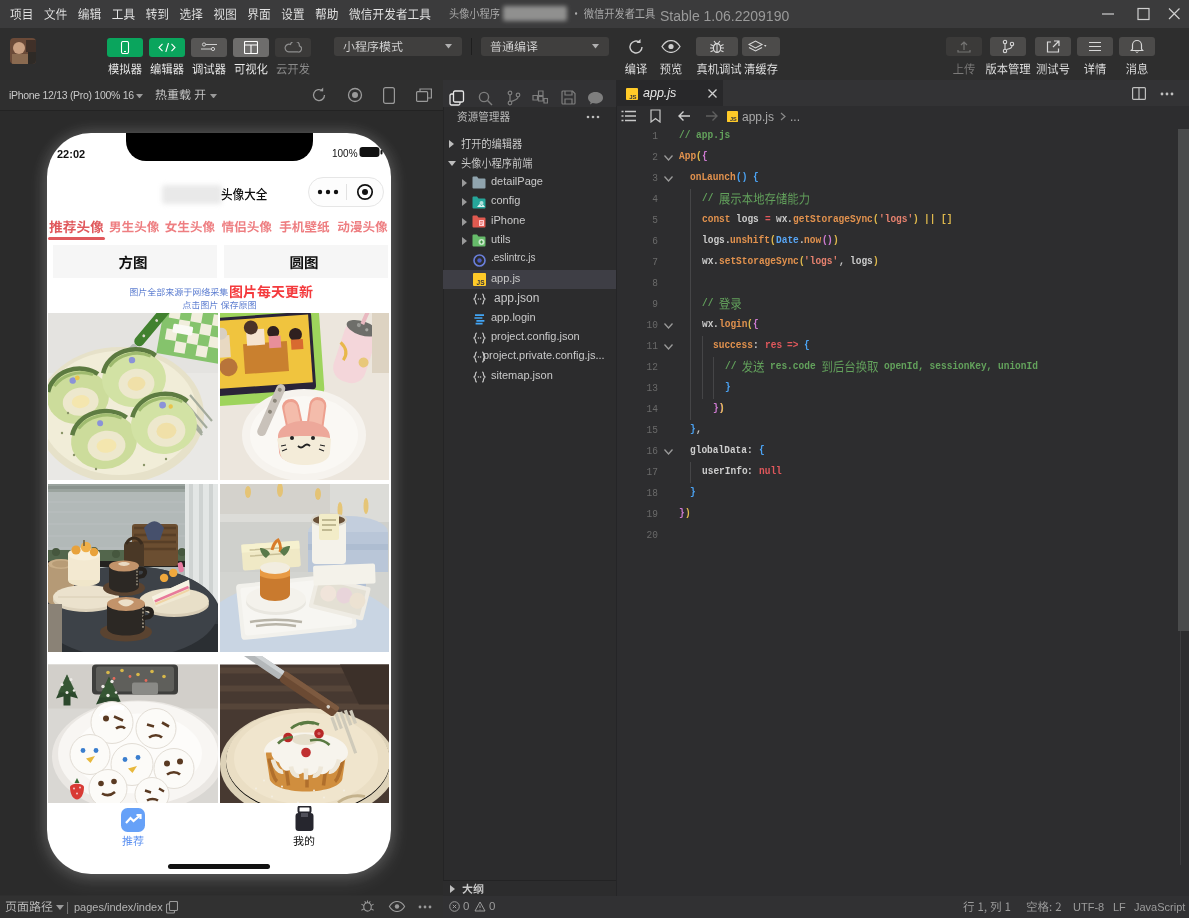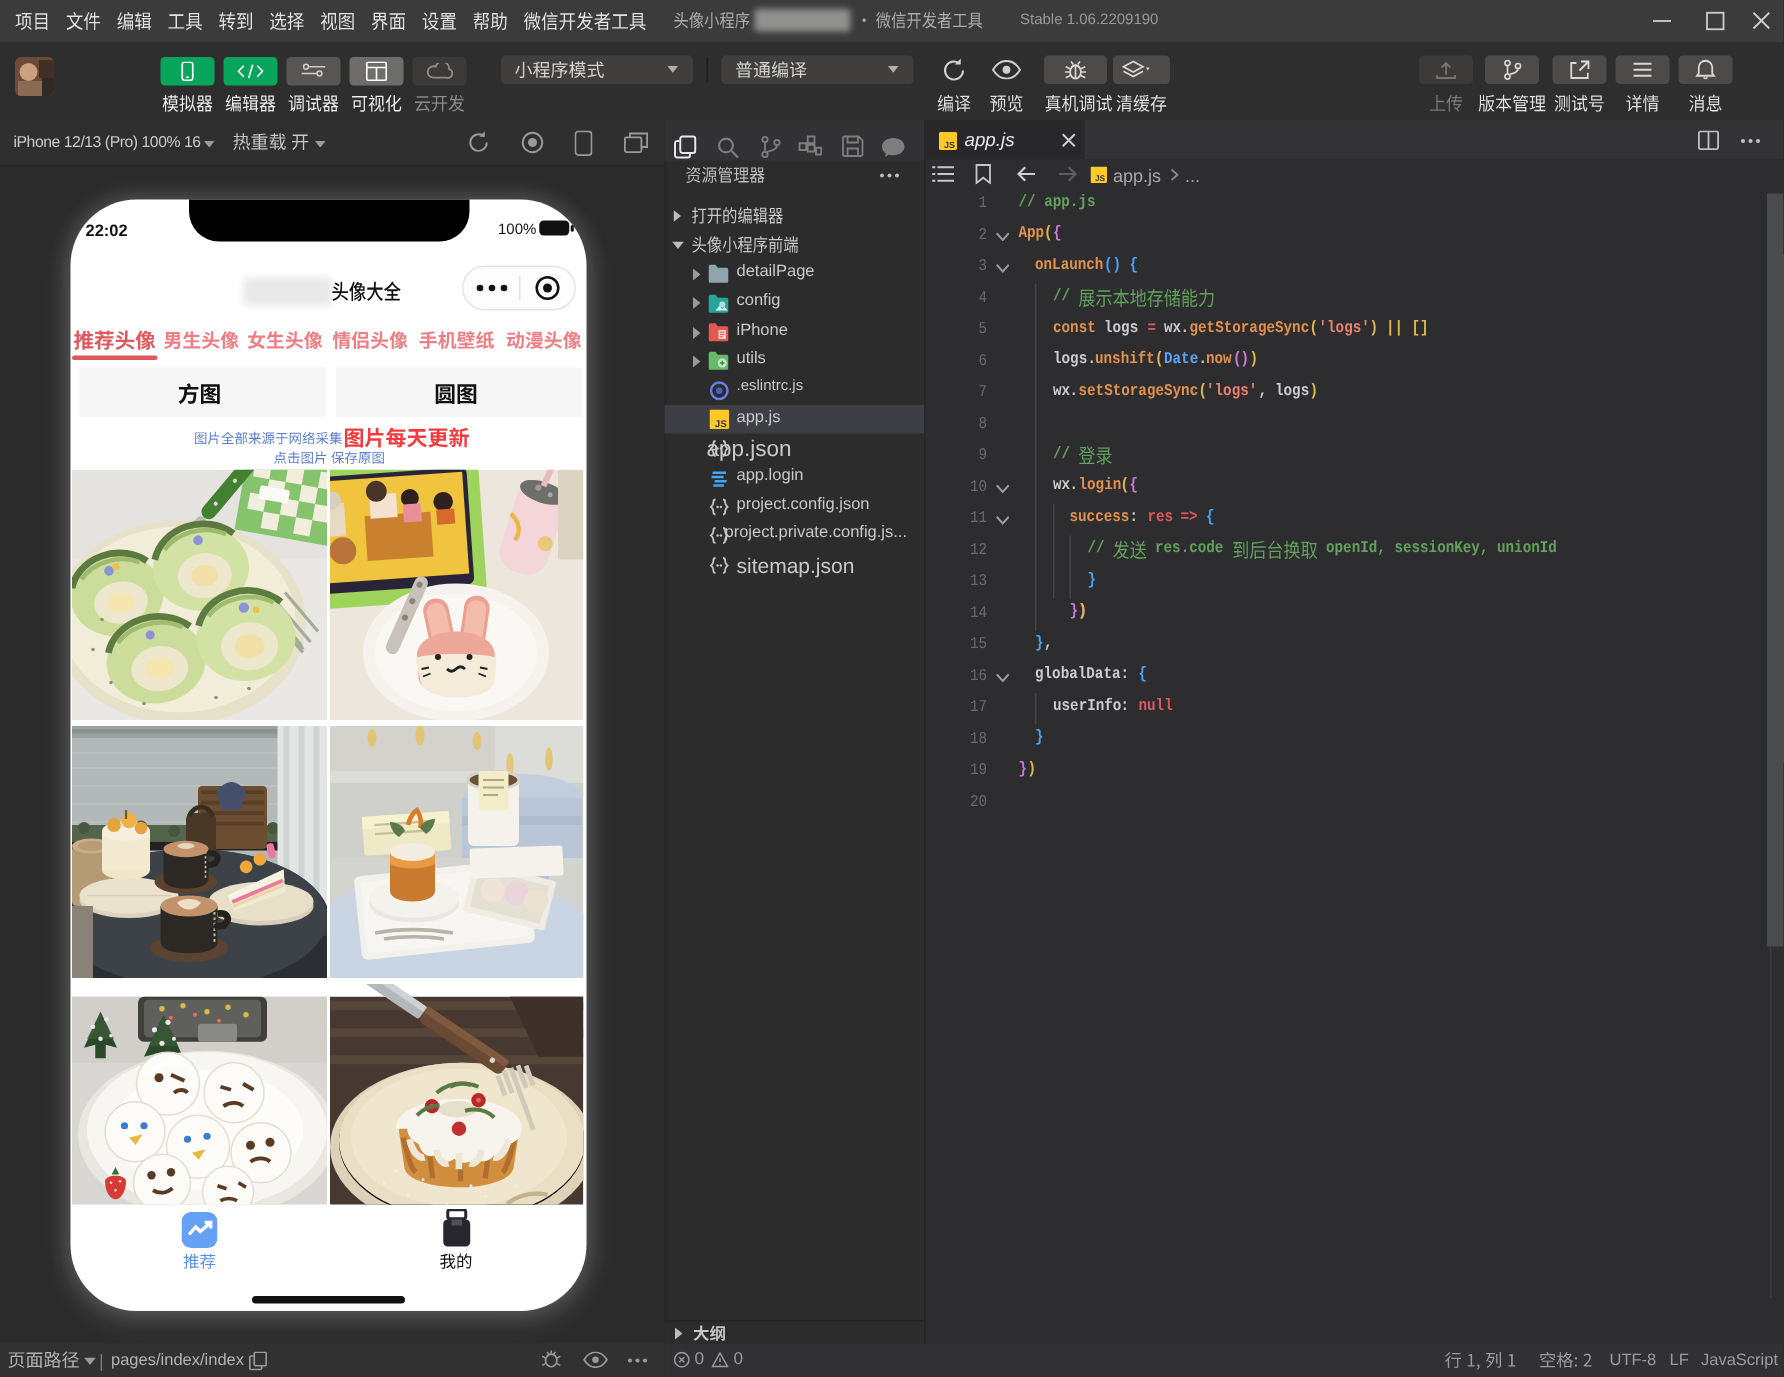--- a/index.html
+++ b/index.html
@@ -1,15 +1,15 @@
 <!DOCTYPE html>
 <html><head><meta charset="utf-8"><style>*{margin:0;padding:0;box-sizing:border-box}body{width:1189px;height:918px;position:relative;overflow:hidden;font-family:"Liberation Sans",sans-serif;background:#2e2e2e}</style></head><body>
 <div style="position:absolute;left:0;top:0;width:1189px;height:28px;background:#3b3b3c"></div>
 <div style="position:absolute;left:503px;top:6px;width:64px;height:15px;background:#9a9a99;border-radius:2px;filter:blur(2px);opacity:.9"></div>
-<div style="position:absolute;left:680px;top:8px;color:#9a9a9a;font-size:10px">Stable 1.06.2209190</div>
+<div style="position:absolute;left:660px;top:8px;color:#9a9a9a;font-size:14px">Stable 1.06.2209190</div>
 <svg style="position:absolute;left:1098px;top:4px" width="88" height="20" viewBox="0 0 88 20">
     <path d="M4 10H16" stroke="#cfcfcf" stroke-width="1.2"></path>
     <rect x="40" y="4.5" width="11" height="11" fill="none" stroke="#cfcfcf" stroke-width="1.2"></rect>
     <path d="M71 4.5L81.5 15M81.5 4.5L71 15" stroke="#cfcfcf" stroke-width="1.2"></path>
   </svg>
 <div style="position:absolute;left:0;top:28px;width:1189px;height:52px;background:#2e2e2e"></div>
 <svg style="position:absolute;left:10px;top:38px" width="26" height="26" viewBox="0 0 26 26">
     <defs>
       <clipPath id="av">
         <rect width="26" height="26" rx="4"></rect>
@@ -643,21 +643,21 @@
     <rect width="13" height="13" rx="1" fill="#ffca28"></rect>
     <text x="11.5" y="11.5" font-family="Liberation Sans" font-size="6.5" font-weight="bold" fill="#33333b" text-anchor="end">JS</text>
   </svg>
 <div style="position:absolute;left:491px;top:271.7px;font-size:11px;color:#c9c9c9;white-space:nowrap">app.js</div>
 <svg style="position:absolute;left:473px;top:293.1px" width="13" height="12" viewBox="0 0 13 12">
     <path d="M4 1C2.8 1 2.6 1.8 2.6 2.6c0 0.8 0.2 2-1.6 3.4 1.8 1.4 1.6 2.6 1.6 3.4C2.6 10.2 2.8 11 4 11" fill="none" stroke="#c5c5c5" stroke-width="1.2"></path>
     <path d="M9 1c1.2 0 1.4 0.8 1.4 1.6 0 0.8-0.2 2 1.6 3.4-1.8 1.4-1.6 2.6-1.6 3.4 0 0.8-0.2 1.6-1.4 1.6" fill="none" stroke="#c5c5c5" stroke-width="1.2"></path>
     <circle cx="5.4" cy="6" r="0.8" fill="#c5c5c5"></circle>
     <circle cx="7.6" cy="6" r="0.8" fill="#c5c5c5"></circle>
   </svg>
-<div style="position:absolute;left:471px;top:291.1px;font-size:15px;color:#c9c9c9;white-space:nowrap">app.json</div>
+<div style="position:absolute;left:494px;top:291.1px;font-size:12px;color:#c9c9c9;white-space:nowrap">app.json</div>
 <svg style="position:absolute;left:473px;top:312.5px" width="13" height="12" viewBox="0 0 13 12">
     <path d="M2 2.2h9M1.4 5h8M3.4 7.8h8M2.6 10.6h7" stroke="#42a5f5" stroke-width="1.7"></path>
   </svg>
 <div style="position:absolute;left:491px;top:310.5px;font-size:11px;color:#c9c9c9;white-space:nowrap">app.login</div>
 <svg style="position:absolute;left:473px;top:331.9px" width="13" height="12" viewBox="0 0 13 12">
     <path d="M4 1C2.8 1 2.6 1.8 2.6 2.6c0 0.8 0.2 2-1.6 3.4 1.8 1.4 1.6 2.6 1.6 3.4C2.6 10.2 2.8 11 4 11" fill="none" stroke="#c5c5c5" stroke-width="1.2"></path>
     <path d="M9 1c1.2 0 1.4 0.8 1.4 1.6 0 0.8-0.2 2 1.6 3.4-1.8 1.4-1.6 2.6-1.6 3.4 0 0.8-0.2 1.6-1.4 1.6" fill="none" stroke="#c5c5c5" stroke-width="1.2"></path>
     <circle cx="5.4" cy="6" r="0.8" fill="#c5c5c5"></circle>
     <circle cx="7.6" cy="6" r="0.8" fill="#c5c5c5"></circle>
   </svg>
@@ -668,21 +668,21 @@
     <circle cx="5.4" cy="6" r="0.8" fill="#c5c5c5"></circle>
     <circle cx="7.6" cy="6" r="0.8" fill="#c5c5c5"></circle>
   </svg>
 <div style="position:absolute;left:483px;top:349.3px;font-size:11px;color:#c9c9c9;white-space:nowrap">project.private.config.js...</div>
 <svg style="position:absolute;left:473px;top:370.7px" width="13" height="12" viewBox="0 0 13 12">
     <path d="M4 1C2.8 1 2.6 1.8 2.6 2.6c0 0.8 0.2 2-1.6 3.4 1.8 1.4 1.6 2.6 1.6 3.4C2.6 10.2 2.8 11 4 11" fill="none" stroke="#c5c5c5" stroke-width="1.2"></path>
     <path d="M9 1c1.2 0 1.4 0.8 1.4 1.6 0 0.8-0.2 2 1.6 3.4-1.8 1.4-1.6 2.6-1.6 3.4 0 0.8-0.2 1.6-1.4 1.6" fill="none" stroke="#c5c5c5" stroke-width="1.2"></path>
     <circle cx="5.4" cy="6" r="0.8" fill="#c5c5c5"></circle>
     <circle cx="7.6" cy="6" r="0.8" fill="#c5c5c5"></circle>
   </svg>
-<div style="position:absolute;left:491px;top:368.7px;font-size:14px;color:#c9c9c9;white-space:nowrap">sitemap.json</div>
+<div style="position:absolute;left:491px;top:368.7px;font-size:11px;color:#c9c9c9;white-space:nowrap">sitemap.json</div>
 <div style="position:absolute;left:443px;top:880px;width:173px;height:16px;background:#2c2c2d;border-top:1px solid #232324"></div>
 <svg style="position:absolute;left:450px;top:884.5px" width="5" height="8">
     <path d="M0 0L5 4L0 8" fill="#bdbdbd"></path>
   </svg>
 <div style="position:absolute;left:616px;top:80px;width:573px;height:816px;background:#2d2d2f;border-left:1px solid #252527"></div>
 <div style="position:absolute;left:616px;top:80px;width:573px;height:26px;background:#333335"></div>
 <div style="position:absolute;left:616px;top:80px;width:107px;height:26px;background:#28282a"></div>
 <svg style="position:absolute;left:626px;top:87.5px" width="12" height="12" viewBox="0 0 13 13">
     <rect width="13" height="13" rx="1" fill="#ffca28"></rect>
     <text x="11.5" y="11.5" font-family="Liberation Sans" font-size="6.5" font-weight="bold" fill="#33333b" text-anchor="end">JS</text>

